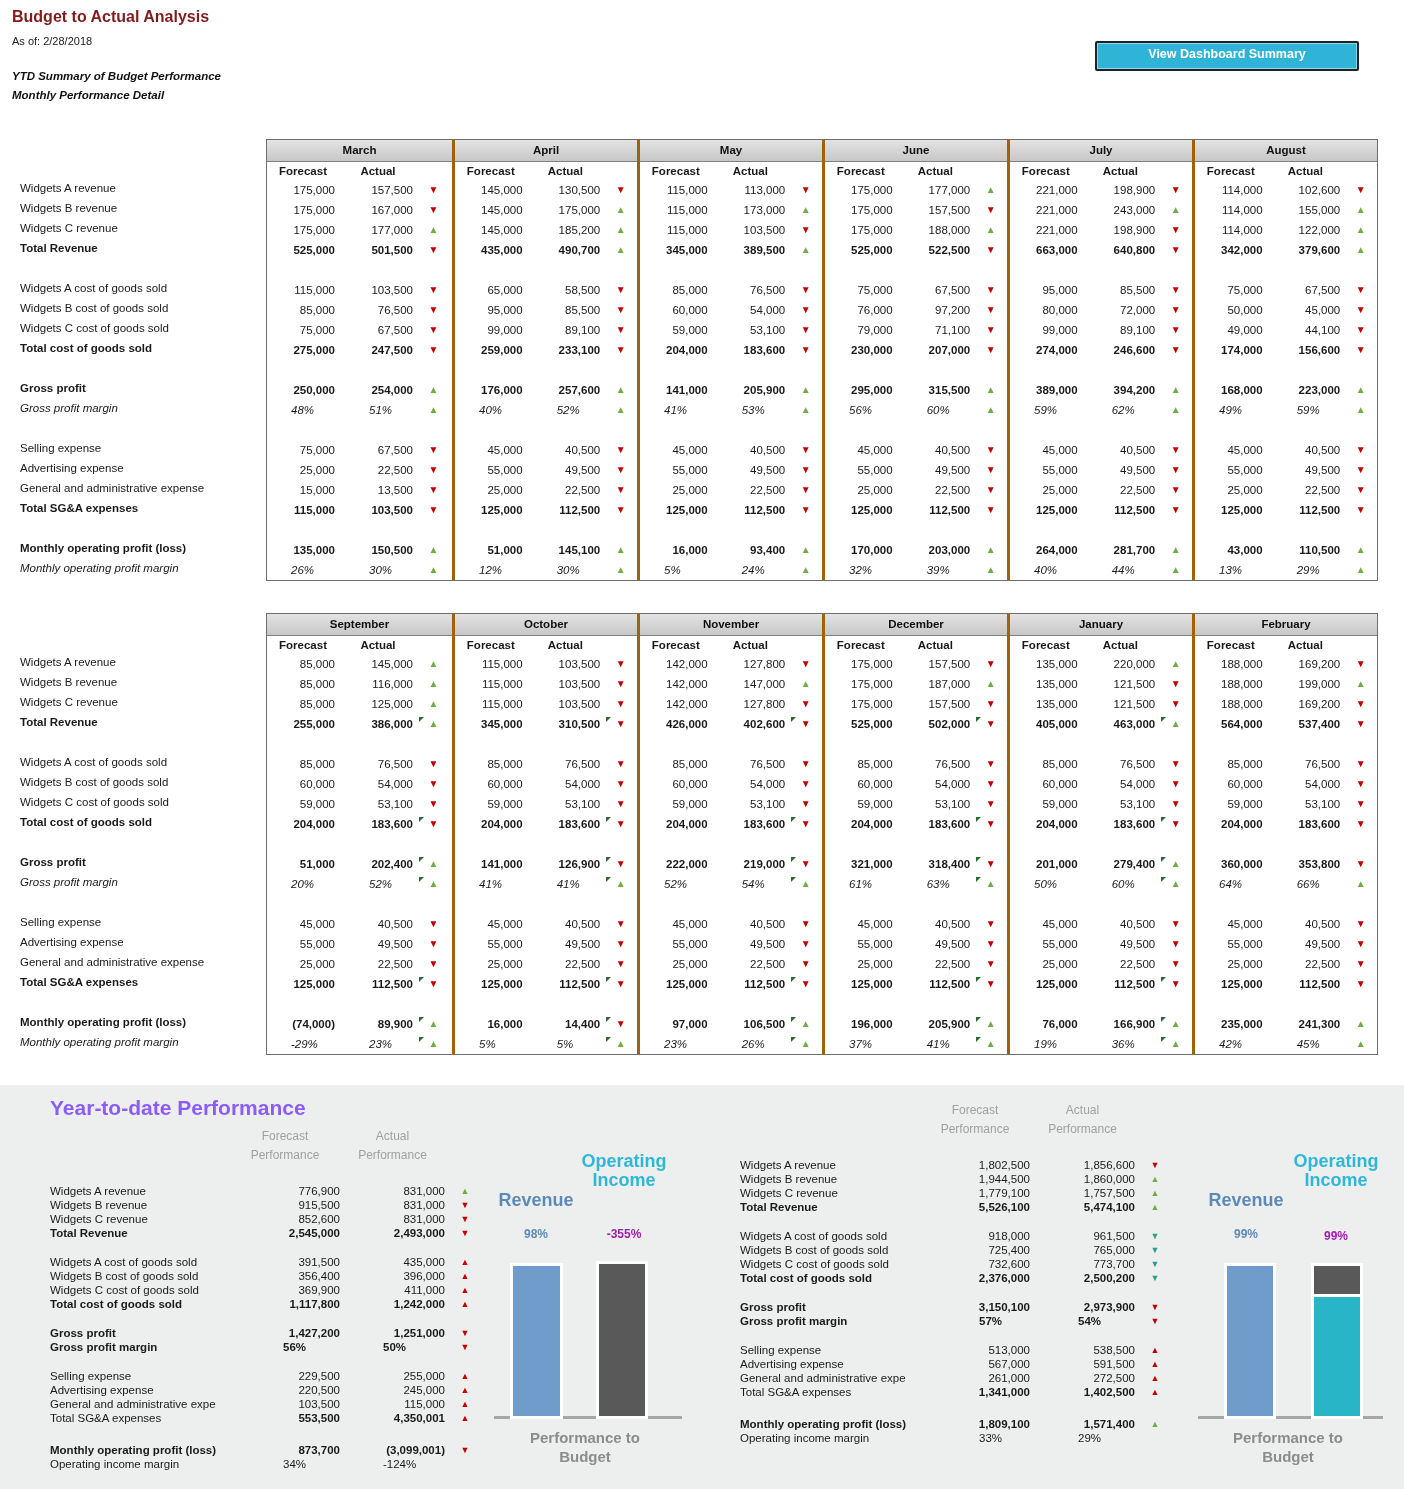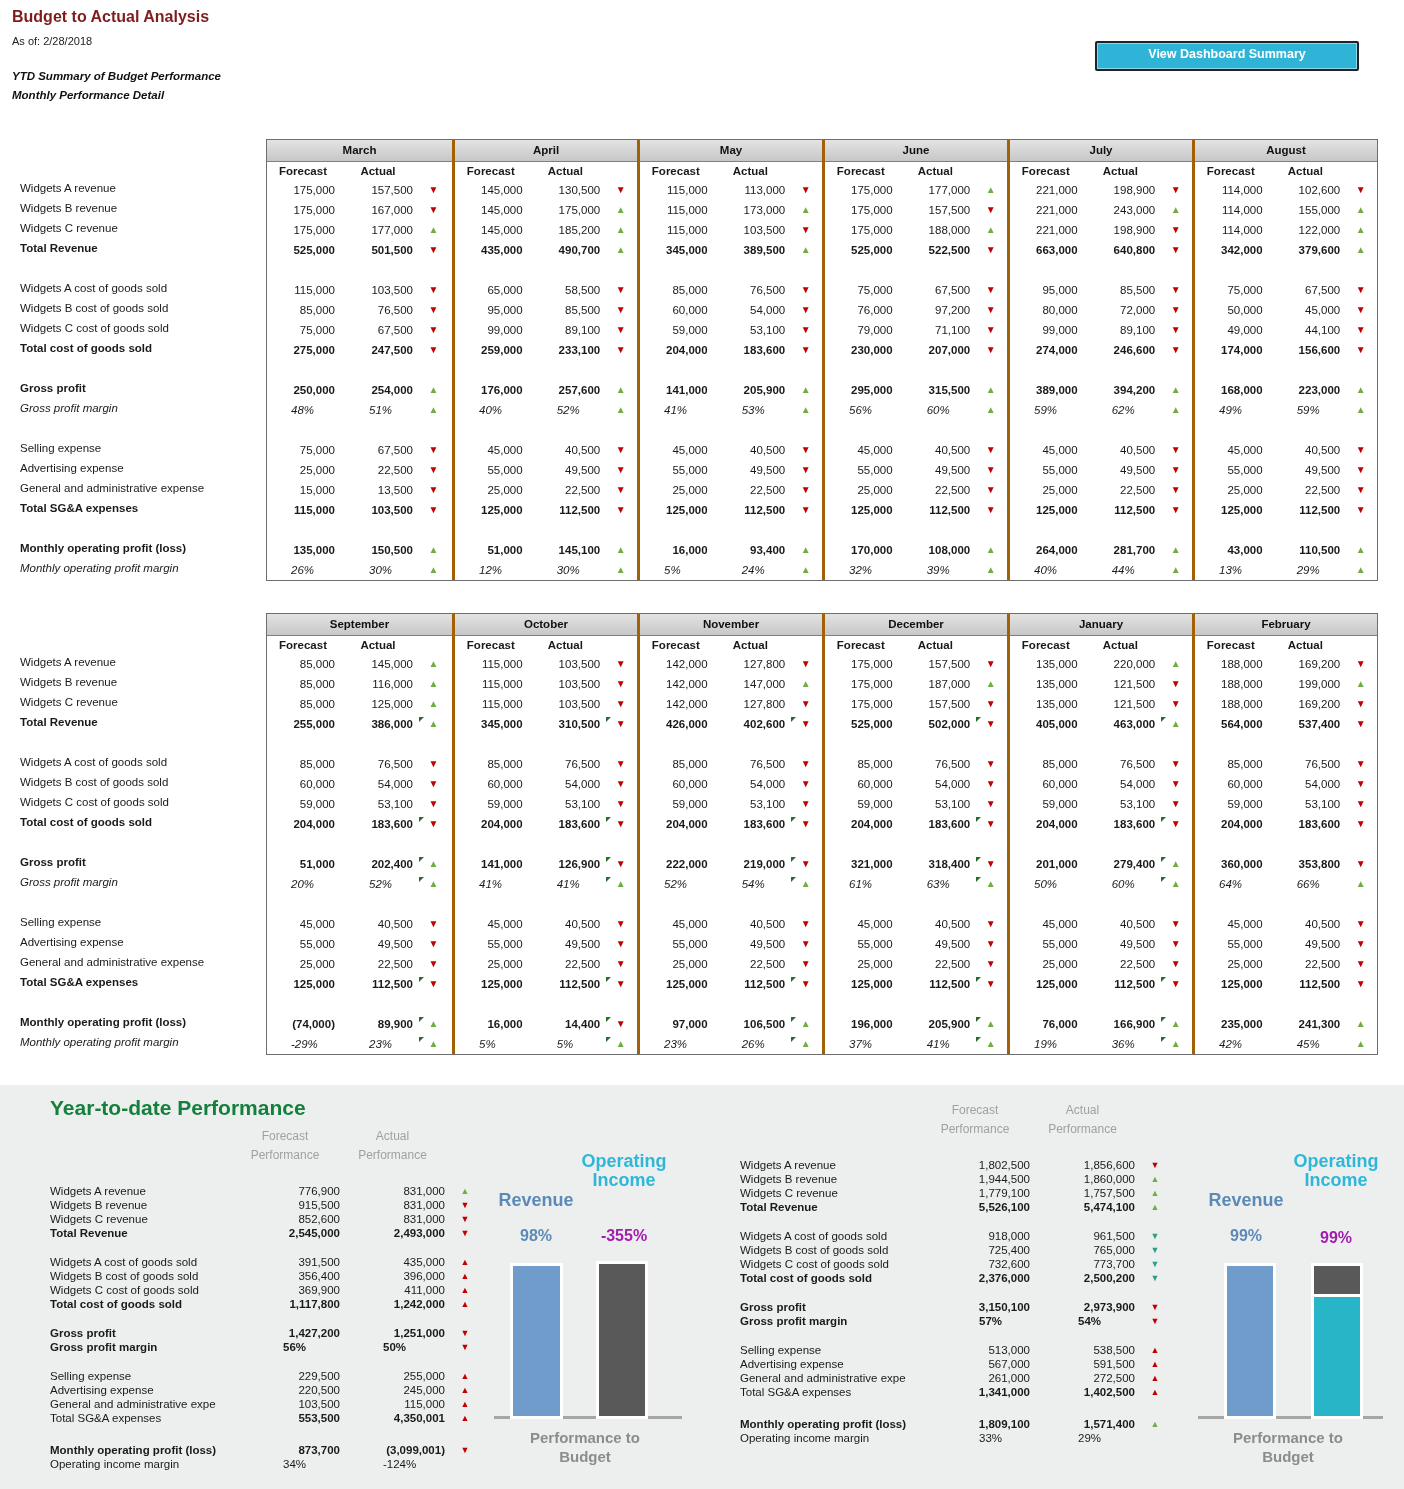--- a/index.html
+++ b/index.html
@@ -39,21 +39,21 @@
   .mrow.i .f,.mrow.i .a{font-style:italic;}
   .mrow.pctrow .f{text-align:left;padding-left:24px;}
   .mrow.pctrow .a{text-align:left;padding-left:30px;}
   .arr.up{color:#70ad47;}
   .arr.down{color:#c00000;}
   .flag{position:absolute;left:2px;top:-2px;width:0;height:0;border-top:5px solid #2d6a2d;border-right:5px solid transparent;}
 
   
   .band{position:absolute;left:0;top:1085px;width:1404px;height:404px;background:#edefee;}
   .sum{position:absolute;top:1095px;width:480px;}
-  .sum-title{font-size:21px;font-weight:bold;color:#15803d;line-height:26px;}
+  .sum-title{font-size:21px;font-weight:bold;color:#8b5cf6;line-height:26px;}
   .sum-heads{position:relative;height:48px;margin-top:6px;}
   .sum-heads .sh1{position:absolute;left:180px;width:110px;text-align:center;color:#a0a0a0;font-size:12px;line-height:19px;}
   .sum-heads .sh2{position:absolute;left:290px;width:105px;text-align:center;color:#a0a0a0;font-size:12px;line-height:19px;}
   .sum-rows{margin-top:9px;}
   .srow{display:flex;height:14px;line-height:14px;font-size:11.5px;}
   .srow .sl{width:180px;white-space:nowrap;overflow:hidden;}
   .srow .sf{width:110px;text-align:right;box-sizing:border-box;}
   .srow .sa{width:105px;text-align:right;box-sizing:border-box;}
   .srow .sarr{width:40px;text-align:center;font-size:9px;line-height:14px;}
   .srow.b{font-weight:bold;}
@@ -64,21 +64,21 @@
   #sumRight .sa.pct{padding-left:48px;}
 
   
   .chart-axis{position:absolute;height:3px;background:#a6a6a6;}
   .bar{position:absolute;background:#ffffff;box-shadow:0 0 0 3px #ffffff;}
   .bar .seg{width:100%;}
   .bar .seg.gap{margin-bottom:3px;}
   .chart-label{position:absolute;font-size:18px;font-weight:bold;text-align:center;}
   .chart-label.rev{color:#5b8ab8;width:140px;}
   .chart-label.opi{color:#2eb7d9;width:110px;line-height:19px;}
-  .chart-val{position:absolute;font-size:16px;font-weight:bold;text-align:center;width:100px;}
+  .chart-val{position:absolute;font-size:12px;font-weight:bold;text-align:center;width:100px;}
   .chart-val.rev{color:#5b8ab8;}
   .chart-val.opi{color:#a21caf;}
   .chart-foot{position:absolute;width:160px;text-align:center;font-size:15px;font-weight:bold;color:#8c8c8c;line-height:19px;}
 </style>
 </head>
 <body>
 
 <div class="page">
 
   <div class="title">Budget to Actual Analysis</div>
@@ -464,21 +464,21 @@
             <div class="arr down">▼</div>
           </div>
           <div class="mrow b">
             <div class="f">125,000</div>
             <div class="a">112,500</div>
             <div class="arr down">▼</div>
           </div>
           <div class="mrow"></div>
           <div class="mrow b">
             <div class="f">170,000</div>
-            <div class="a">108,000</div>
+            <div class="a">203,000</div>
             <div class="arr up">▲</div>
           </div>
           <div class="mrow i pctrow">
             <div class="f">32%</div>
             <div class="a">39%</div>
             <div class="arr up">▲</div>
           </div>
         </div>
         <div class="mcol">
           <div class="mhead">July</div>

